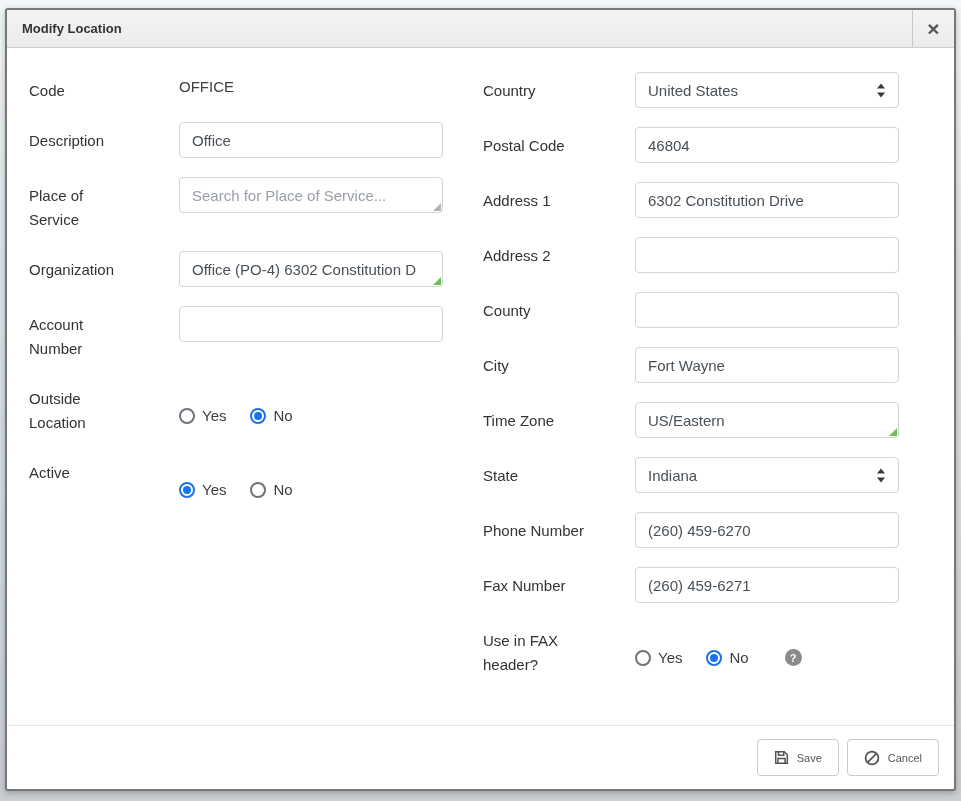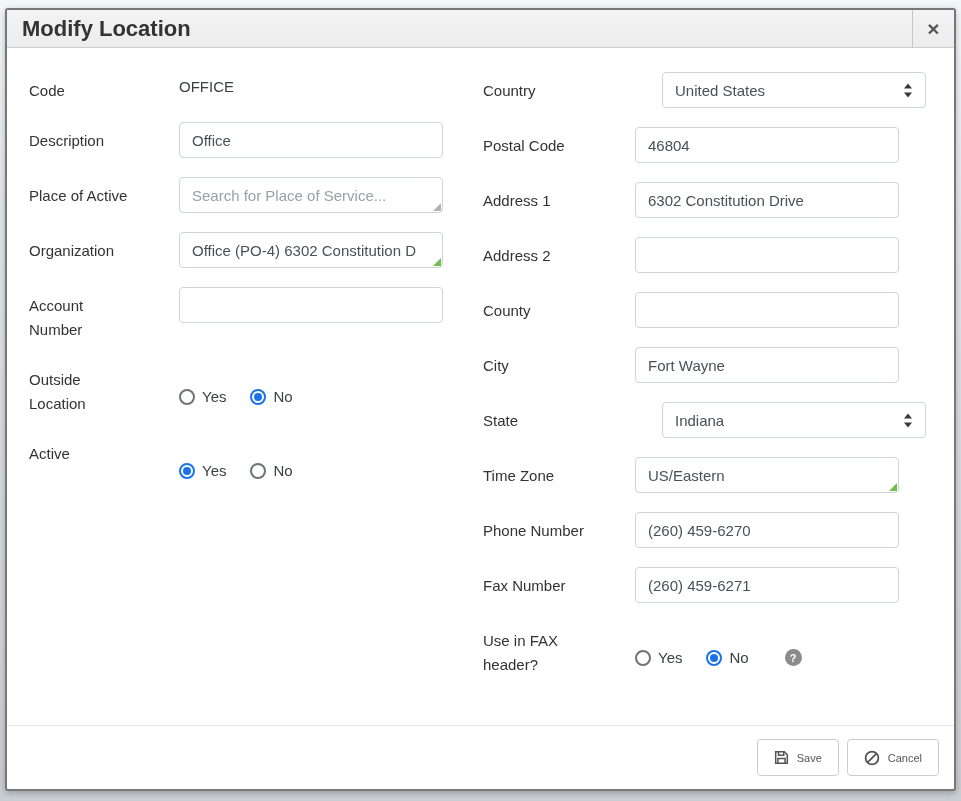--- a/index.html
+++ b/index.html
@@ -21,21 +21,21 @@
   }
   
   .modal-header {
     flex:none; height:38px;
     background:linear-gradient(#f3f3f3,#ececec);
     border-bottom:1px solid #cfcfcf;
     display:flex; align-items:stretch;
   }
   .dlg-title {
     flex:1; display:flex; align-items:center;
-    padding:0 15px; font-size:22px; font-weight:bold; color:#333;
+    padding:0 15px; font-size:13px; font-weight:bold; color:#333;
   }
   .close-btn {
     flex:none; width:42px;
     border:none; border-left:1px solid #c6c6c6;
     background:transparent; cursor:pointer;
     font-family:"Liberation Sans", sans-serif;
     font-size:21px; font-weight:bold; color:#555; line-height:1;
   }
   
   .modal-body {
@@ -66,21 +66,21 @@
     width:0; height:0;
     border-style:solid; border-width:0 0 8px 8px;
     border-color:transparent transparent #6fbf4e transparent;
   }
   .corner.gray { border-color:transparent transparent #b3b3b3 transparent; }
   .select-box {
     width:264px; height:36px;
     border:1px solid #ced4da; border-radius:4px;
     display:flex; align-items:center; justify-content:space-between;
     padding:0 12px; font-size:15px; color:#495057;
-    background:#fff; cursor:pointer;margin-left:27px;
+    background:#fff; cursor:pointer;
   }
   .arrows svg { display:block; }
   
   .radio-group { display:flex; align-items:center; gap:24px; padding-top:6px;margin-top:21px; }
   .radio-opt { display:flex; align-items:center; gap:7px; font-size:15px; color:#3c4043; cursor:pointer; }
   .radio {
     width:16px; height:16px; border-radius:50%;
     border:2px solid #6d737b; background:#fff; position:relative;
   }
   .radio.checked { border-color:#1a73e8; }
@@ -134,21 +134,21 @@
         </div>
 
         <div class="form-row">
           <div class="flabel">Description</div>
           <div class="fcontrol">
             <input class="tinput" value="Office" style="">
           </div>
         </div>
 
         <div class="form-row">
-          <div class="flabel">Place of Active</div>
+          <div class="flabel">Place of Service</div>
           <div class="fcontrol">
             <div class="input-wrap">
               <input class="tinput" placeholder="Search for Place of Service..." style="">
               <span class="corner gray"></span>
             </div>
           </div>
         </div>
 
         <div class="form-row">
           <div class="flabel">Organization</div>
@@ -247,40 +247,40 @@
         </div>
 
         <div class="form-row">
           <div class="flabel">City</div>
           <div class="fcontrol">
             <input class="tinput" value="Fort Wayne" style="">
           </div>
         </div>
 
         <div class="form-row">
+          <div class="flabel">Time Zone</div>
+          <div class="fcontrol">
+            <div class="input-wrap">
+              <input class="tinput" value="US/Eastern" style="">
+              <span class="corner"></span>
+            </div>
+          </div>
+        </div>
+
+        <div class="form-row">
           <div class="flabel">State</div>
           <div class="fcontrol">
             <div class="select-box">
               <span>Indiana</span>
               <span class="arrows">
                 <svg width="10" height="15" viewBox="0 0 10 15">
                   <path d="M5 0.5 L9 5.5 H1 Z" fill="#343a40"></path>
                   <path d="M5 14.5 L1 9.5 H9 Z" fill="#343a40"></path>
                 </svg>
               </span>
-            </div>
-          </div>
-        </div>
-
-        <div class="form-row">
-          <div class="flabel">Time Zone</div>
-          <div class="fcontrol">
-            <div class="input-wrap">
-              <input class="tinput" value="US/Eastern" style="">
-              <span class="corner"></span>
             </div>
           </div>
         </div>
 
         <div class="form-row">
           <div class="flabel">Phone Number</div>
           <div class="fcontrol">
             <input class="tinput" value="(260) 459-6270" style="">
           </div>
         </div>

